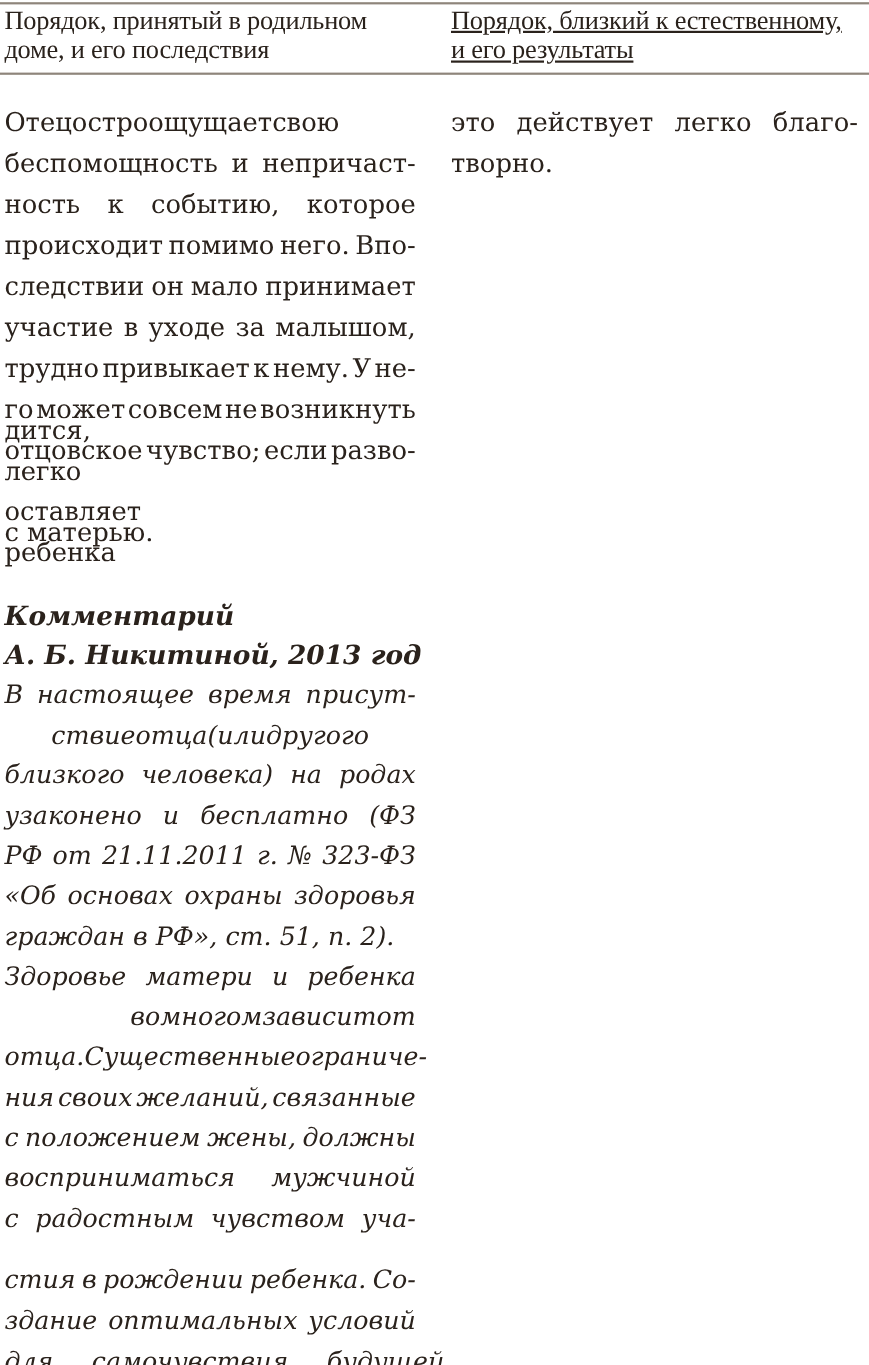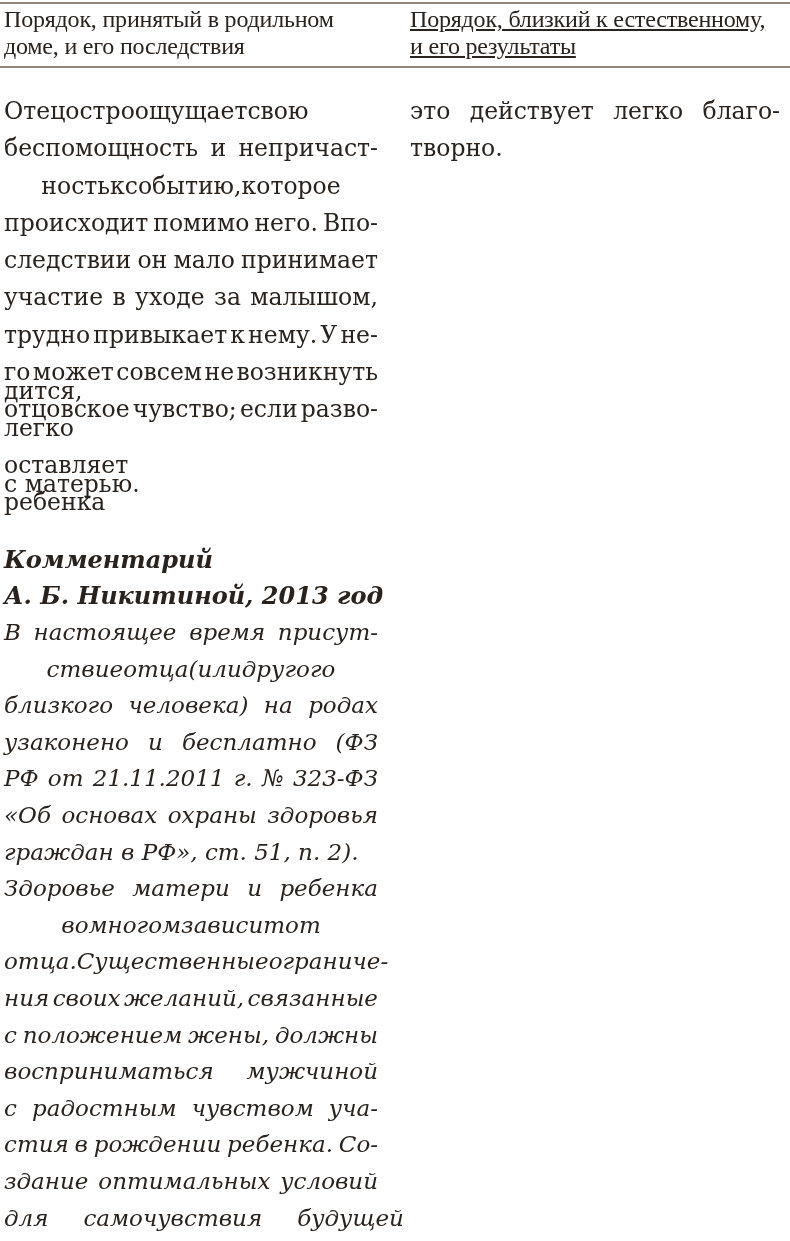--- a/index.html
+++ b/index.html
@@ -111,21 +111,21 @@
         <span>Отец</span>
         <span>остро</span>
         <span>ощущает</span>
         <span>свою</span>
       </span>
     <span class="line" style="display: flex; justify-content: space-between;">
         <span>беспомощность</span>
         <span>и</span>
         <span>непричаст-</span>
       </span>
-    <span class="line" style="display: flex; justify-content: center;">
+    <span class="line" style="display: flex; justify-content: space-between;">
         <span>ность</span>
         <span>к</span>
         <span>событию,</span>
         <span>которое</span>
       </span>
     <span class="line" style="display: flex; justify-content: space-between;">
         <span>происходит</span>
         <span>помимо</span>
         <span>него.</span>
         <span>Впо-</span>
@@ -225,21 +225,21 @@
           <span>охраны</span>
           <span>здоровья</span>
         </span>
       <span class="line last">граждан в РФ», ст. 51, п. 2).</span>
       <span class="line" style="display: flex; justify-content: space-between;">
           <span>Здоровье</span>
           <span>матери</span>
           <span>и</span>
           <span>ребенка</span>
         </span>
-      <span class="line" style="display: flex; justify-content: center;">
+      <span class="line" style="display: flex; justify-content: flex-end;">
           <span>во</span>
           <span>многом</span>
           <span>зависит</span>
           <span>от</span>
         </span>
       <span class="line" style="display: flex; justify-content: space-between;">
           <span>отца.</span>
           <span>Существенные</span>
           <span>ограниче-</span>
         </span>
@@ -258,21 +258,21 @@
       <span class="line" style="display: flex; justify-content: space-between;">
           <span>восприниматься</span>
           <span>мужчиной</span>
         </span>
       <span class="line" style="display: flex; justify-content: space-between;">
           <span>с</span>
           <span>радостным</span>
           <span>чувством</span>
           <span>уча-</span>
         </span>
-      <span class="line" style="display: flex; justify-content: space-between;">
+      <span class="line" style="display: flex; justify-content: space-between; margin-top: 20px;">
           <span>стия</span>
           <span>в</span>
           <span>рождении</span>
           <span>ребенка.</span>
           <span>Со-</span>
         </span>
       <span class="line" style="display: flex; justify-content: space-between;">
           <span>здание</span>
           <span>оптимальных</span>
           <span>условий</span>

